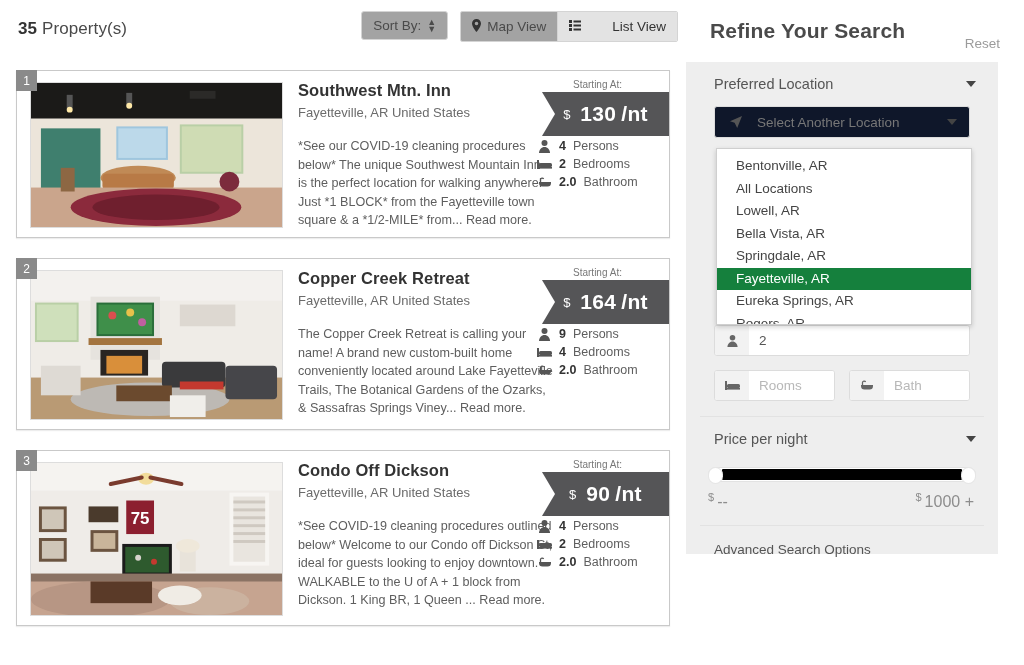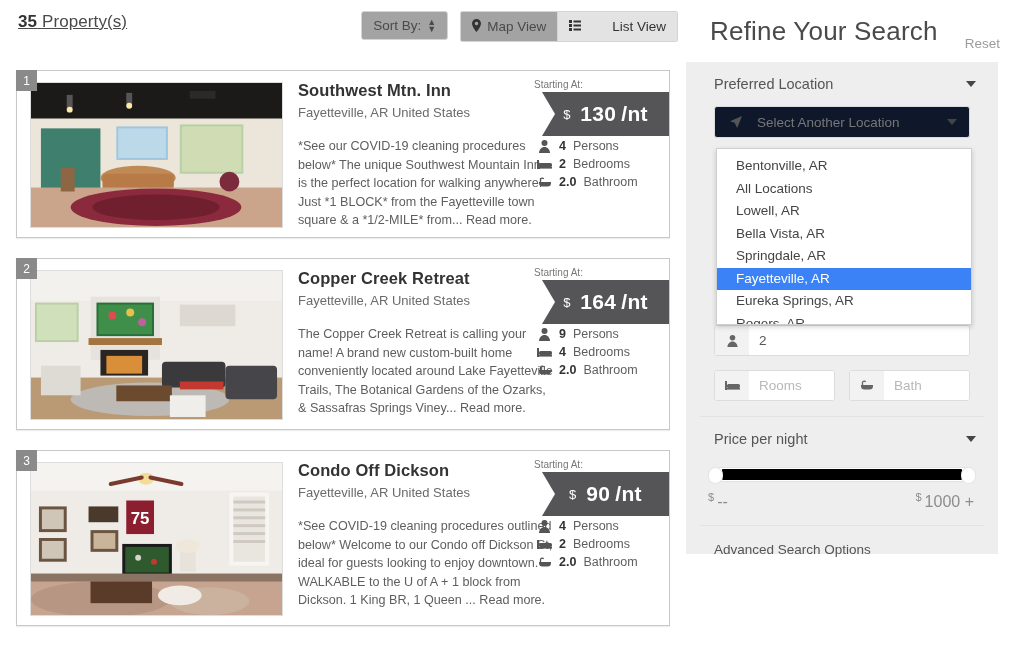--- a/index.html
+++ b/index.html
@@ -17,22 +17,22 @@
   #results-col {
     position: absolute; left: 0; top: 0;
     width: 686px; height: 665px;
     background: #fff;
     overflow: hidden;
   }
 
   #results-header {
     position: relative;
     height: 56px;
-    padding: 12px 12px 0 18px;
-    display: flex;  text-decoration: underline;
+    padding: 1px 12px 0 18px;
+    display: flex; align-items: center;
   }
   #property-count {
     font-size: 17px; color: #4a4a4a; letter-spacing: .1px;
   }
   #property-count .num { font-weight: bold; color: #333; }
 
   #view-controls {
     position: absolute; right: 8px; top: 11px;
     display: flex; align-items: flex-start; gap: 12px;
   }
@@ -91,21 +91,21 @@
   }
   .card-location {
     font-size: 13px; color: #6b6b6b; margin-bottom: 17px;
   }
   .card-desc {
     font-size: 12.6px; line-height: 18.5px; color: #5e5e5e;
   }
 
   
   .ribbon-wrap {
-    position: absolute; right: 0; top: 8px; width: 135px; text-align: left;
+    position: absolute; right: 0; top: 8px; width: 135px; text-align: center;
   }
   .ribbon-label {
     font-size: 10px; color: #777; padding-right: 8px; display: block; margin-bottom: 2px;
   }
   .ribbon {
     position: relative;
     height: 44px;
     background: #555557;
     display: flex; align-items: center; justify-content: center;
     color: #fff;
@@ -135,21 +135,21 @@
   
   #refine-col {
     position: absolute; left: 686px; top: 0;
     width: 338px; height: 665px;
     background: #fff;
   }
   #refine-head {
     position: relative; height: 62px; padding: 0 24px;
     display: flex; align-items: center;
   }
-  #refine-title { font-size: 26px; color: #4a4a4a; font-weight: normal; margin: 0; letter-spacing: .2px; }
+  #refine-title { font-size: 21px; color: #4a4a4a; font-weight: bold; margin: 0; letter-spacing: .2px; }
   #refine-reset { position: absolute; right: 24px; top: 36px; font-size: 13.5px; color: #9b9b9b; cursor: pointer; }
 
   #refine-body {
     position: absolute; left: 0; top: 62px;
     width: 312px; height: 492px;
     background: #eeeeee;
     border-bottom: 0;
   }
 
   .filter-section-head {
@@ -221,21 +221,21 @@
   }
   .loc-opt {
     height: 22.5px;
     line-height: 22.5px;
     padding: 0 0 0 19px;
     font-size: 13.5px;
     color: #444;
     cursor: pointer;
     white-space: nowrap;
   }
-  .loc-opt.selected { background: #3b82f6; color: #fff; }
+  .loc-opt.selected { background: #15803d; color: #fff; }
 
   
   .slider-wrap { padding: 6px 22px 0 22px; }
   .slider {
     position: relative; height: 15px;
     background: #fff; border-radius: 8px;
     border: 1px solid #e2e2e2;
     display: flex; align-items: center;
   }
   .slider-track {

